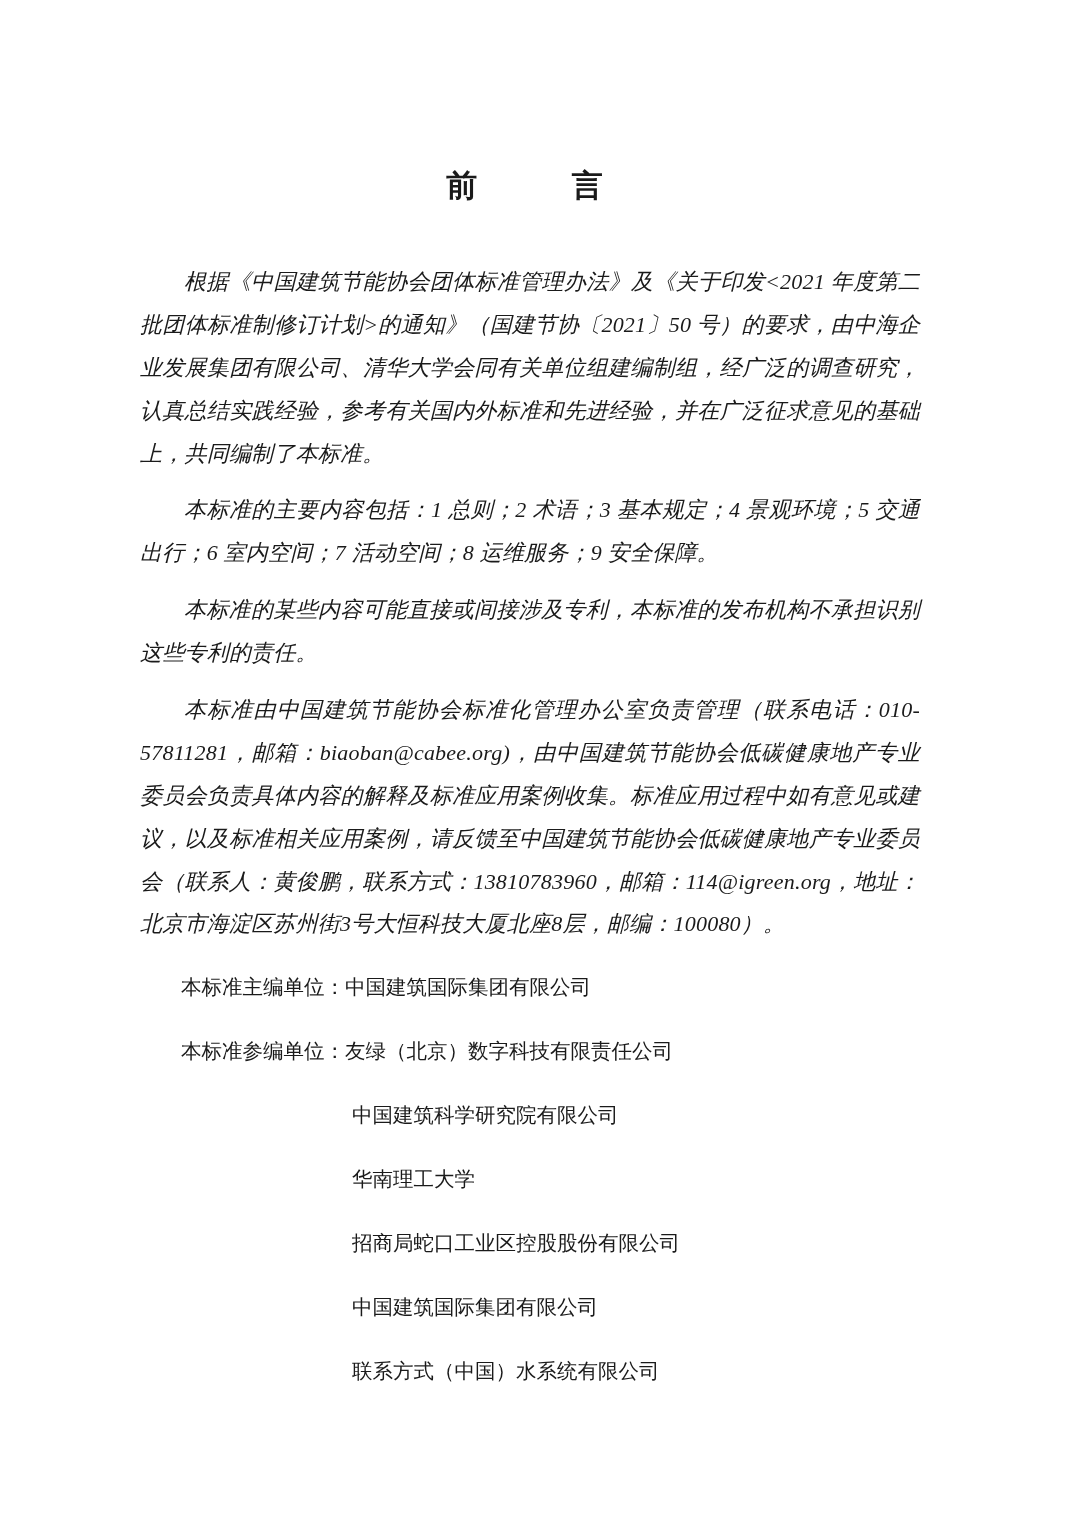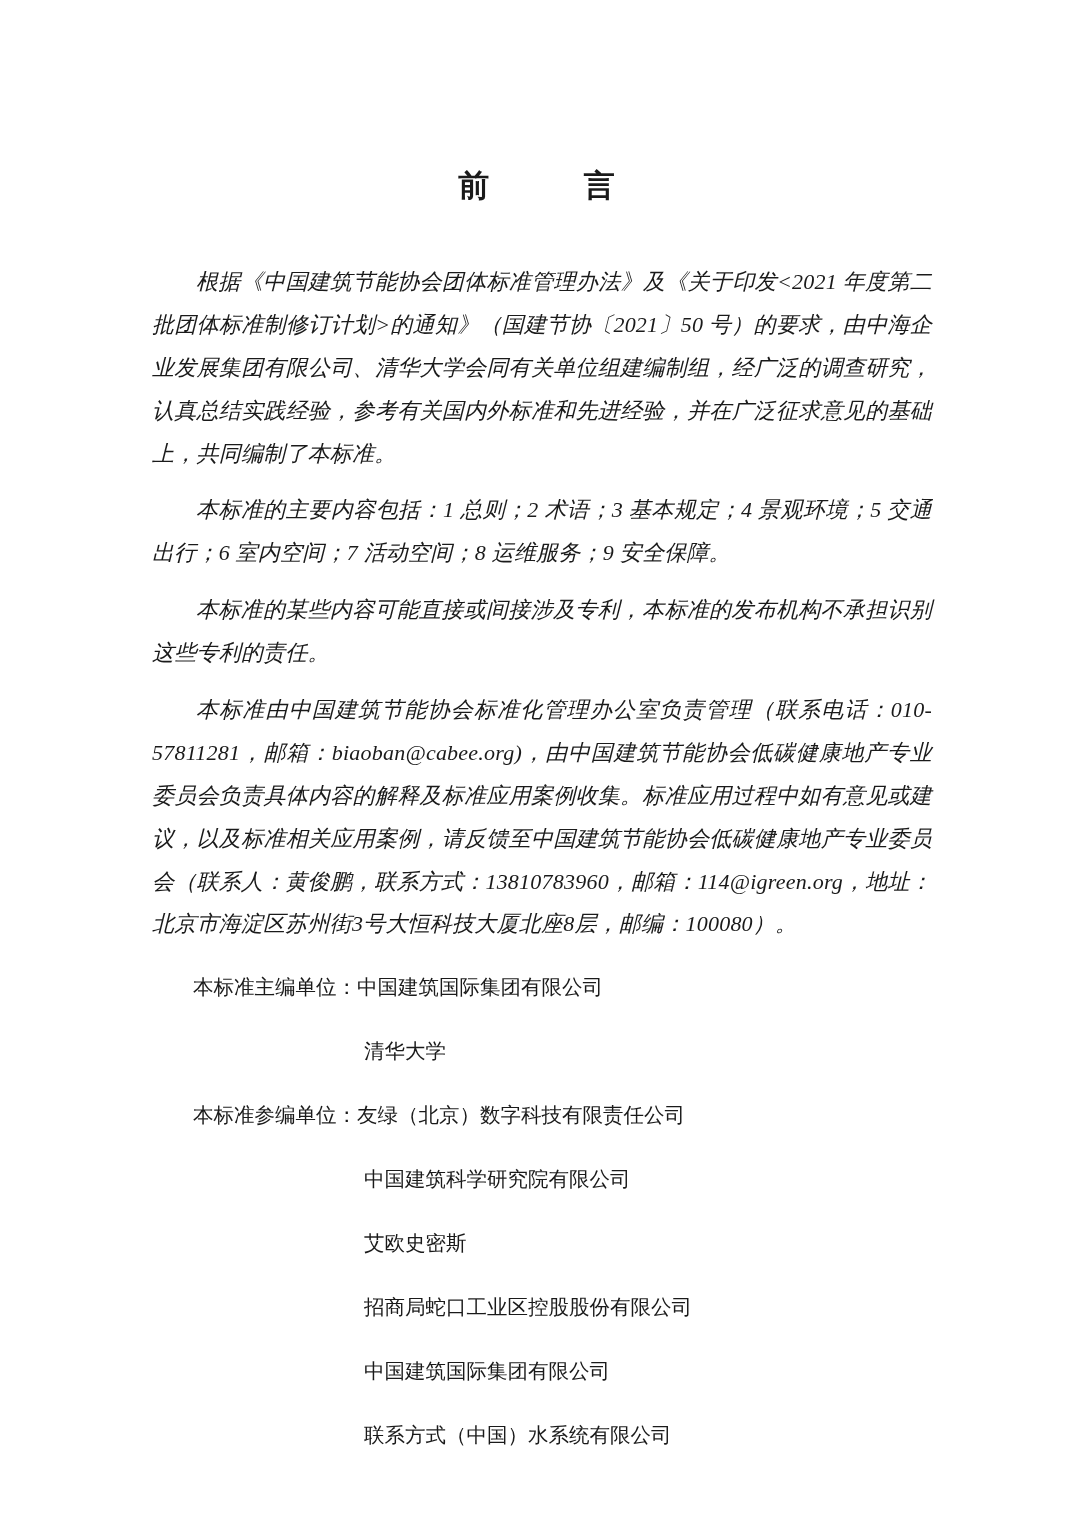--- a/index.html
+++ b/index.html
@@ -12,21 +12,21 @@
     width: 1080px;
     height: 1527px;
     background: #ffffff;
     margin: 0 auto;
     overflow: hidden;
     font-family: "Liberation Serif", "DejaVu Serif", serif;
     color: #1a1a1a;
   }
   .content {
     position: absolute;
-    left: 152px;
+    left: 140px;
     top: 165px;
     width: 780px;
   }
   .doc-title {
     text-align: center;
     font-size: 31px;
     font-weight: bold;
     letter-spacing: 0.35em;
     margin: 0 0 54px 0;
     font-family: "Liberation Serif", "DejaVu Serif", serif;
@@ -70,26 +70,25 @@
 
     <h1 class="doc-title">前　　言</h1>
 
     <p class="para">根据《中国建筑节能协会团体标准管理办法》及《关于印发&lt;2021 年度第二批团体标准制修订计划&gt;的通知》（国建节协〔2021〕50 号）的要求，由中海企业发展集团有限公司、清华大学会同有关单位组建编制组，经广泛的调查研究，认真总结实践经验，参考有关国内外标准和先进经验，并在广泛征求意见的基础上，共同编制了本标准。</p>
     <p class="para">本标准的主要内容包括：1 总则；2 术语；3 基本规定；4 景观环境；5 交通出行；6 室内空间；7 活动空间；8 运维服务；9 安全保障。</p>
     <p class="para">本标准的某些内容可能直接或间接涉及专利，本标准的发布机构不承担识别这些专利的责任。</p>
     <p class="para tight">本标准由中国建筑节能协会标准化管理办公室负责管理（联系电话：010-57811281，邮箱：biaoban@cabee.org)，由中国建筑节能协会低碳健康地产专业委员会负责具体内容的解释及标准应用案例收集。标准应用过程中如有意见或建议，以及标准相关应用案例，请反馈至中国建筑节能协会低碳健康地产专业委员会（联系人：黄俊鹏，联系方式：13810783960，邮箱：114@igreen.org，地址：北京市海淀区苏州街3号大恒科技大厦北座8层，邮编：100080）。</p>
 
     <div class="unit-block">
       <p class="unit-line first-of-group"><span>本标准主编单位：</span><span>中国建筑国际集团有限公司</span></p>
-      <p class="unit-line indented">清华大学</p>
     </div>
 
     <div class="unit-block" style="margin-top:8px;">
       <p class="unit-line first-of-group"><span>本标准参编单位：</span><span>友绿（北京）数字科技有限责任公司</span></p>
       <p class="unit-line indented">中国建筑科学研究院有限公司</p>
-      <p class="unit-line indented">艾欧史密斯</p>
+      <p class="unit-line indented">华南理工大学</p>
       <p class="unit-line indented">招商局蛇口工业区控股股份有限公司</p>
       <p class="unit-line indented">中国建筑国际集团有限公司</p>
       <p class="unit-line indented">联系方式（中国）水系统有限公司</p>
     </div>
 
   </div>
 </div>
 
 </body></html>

